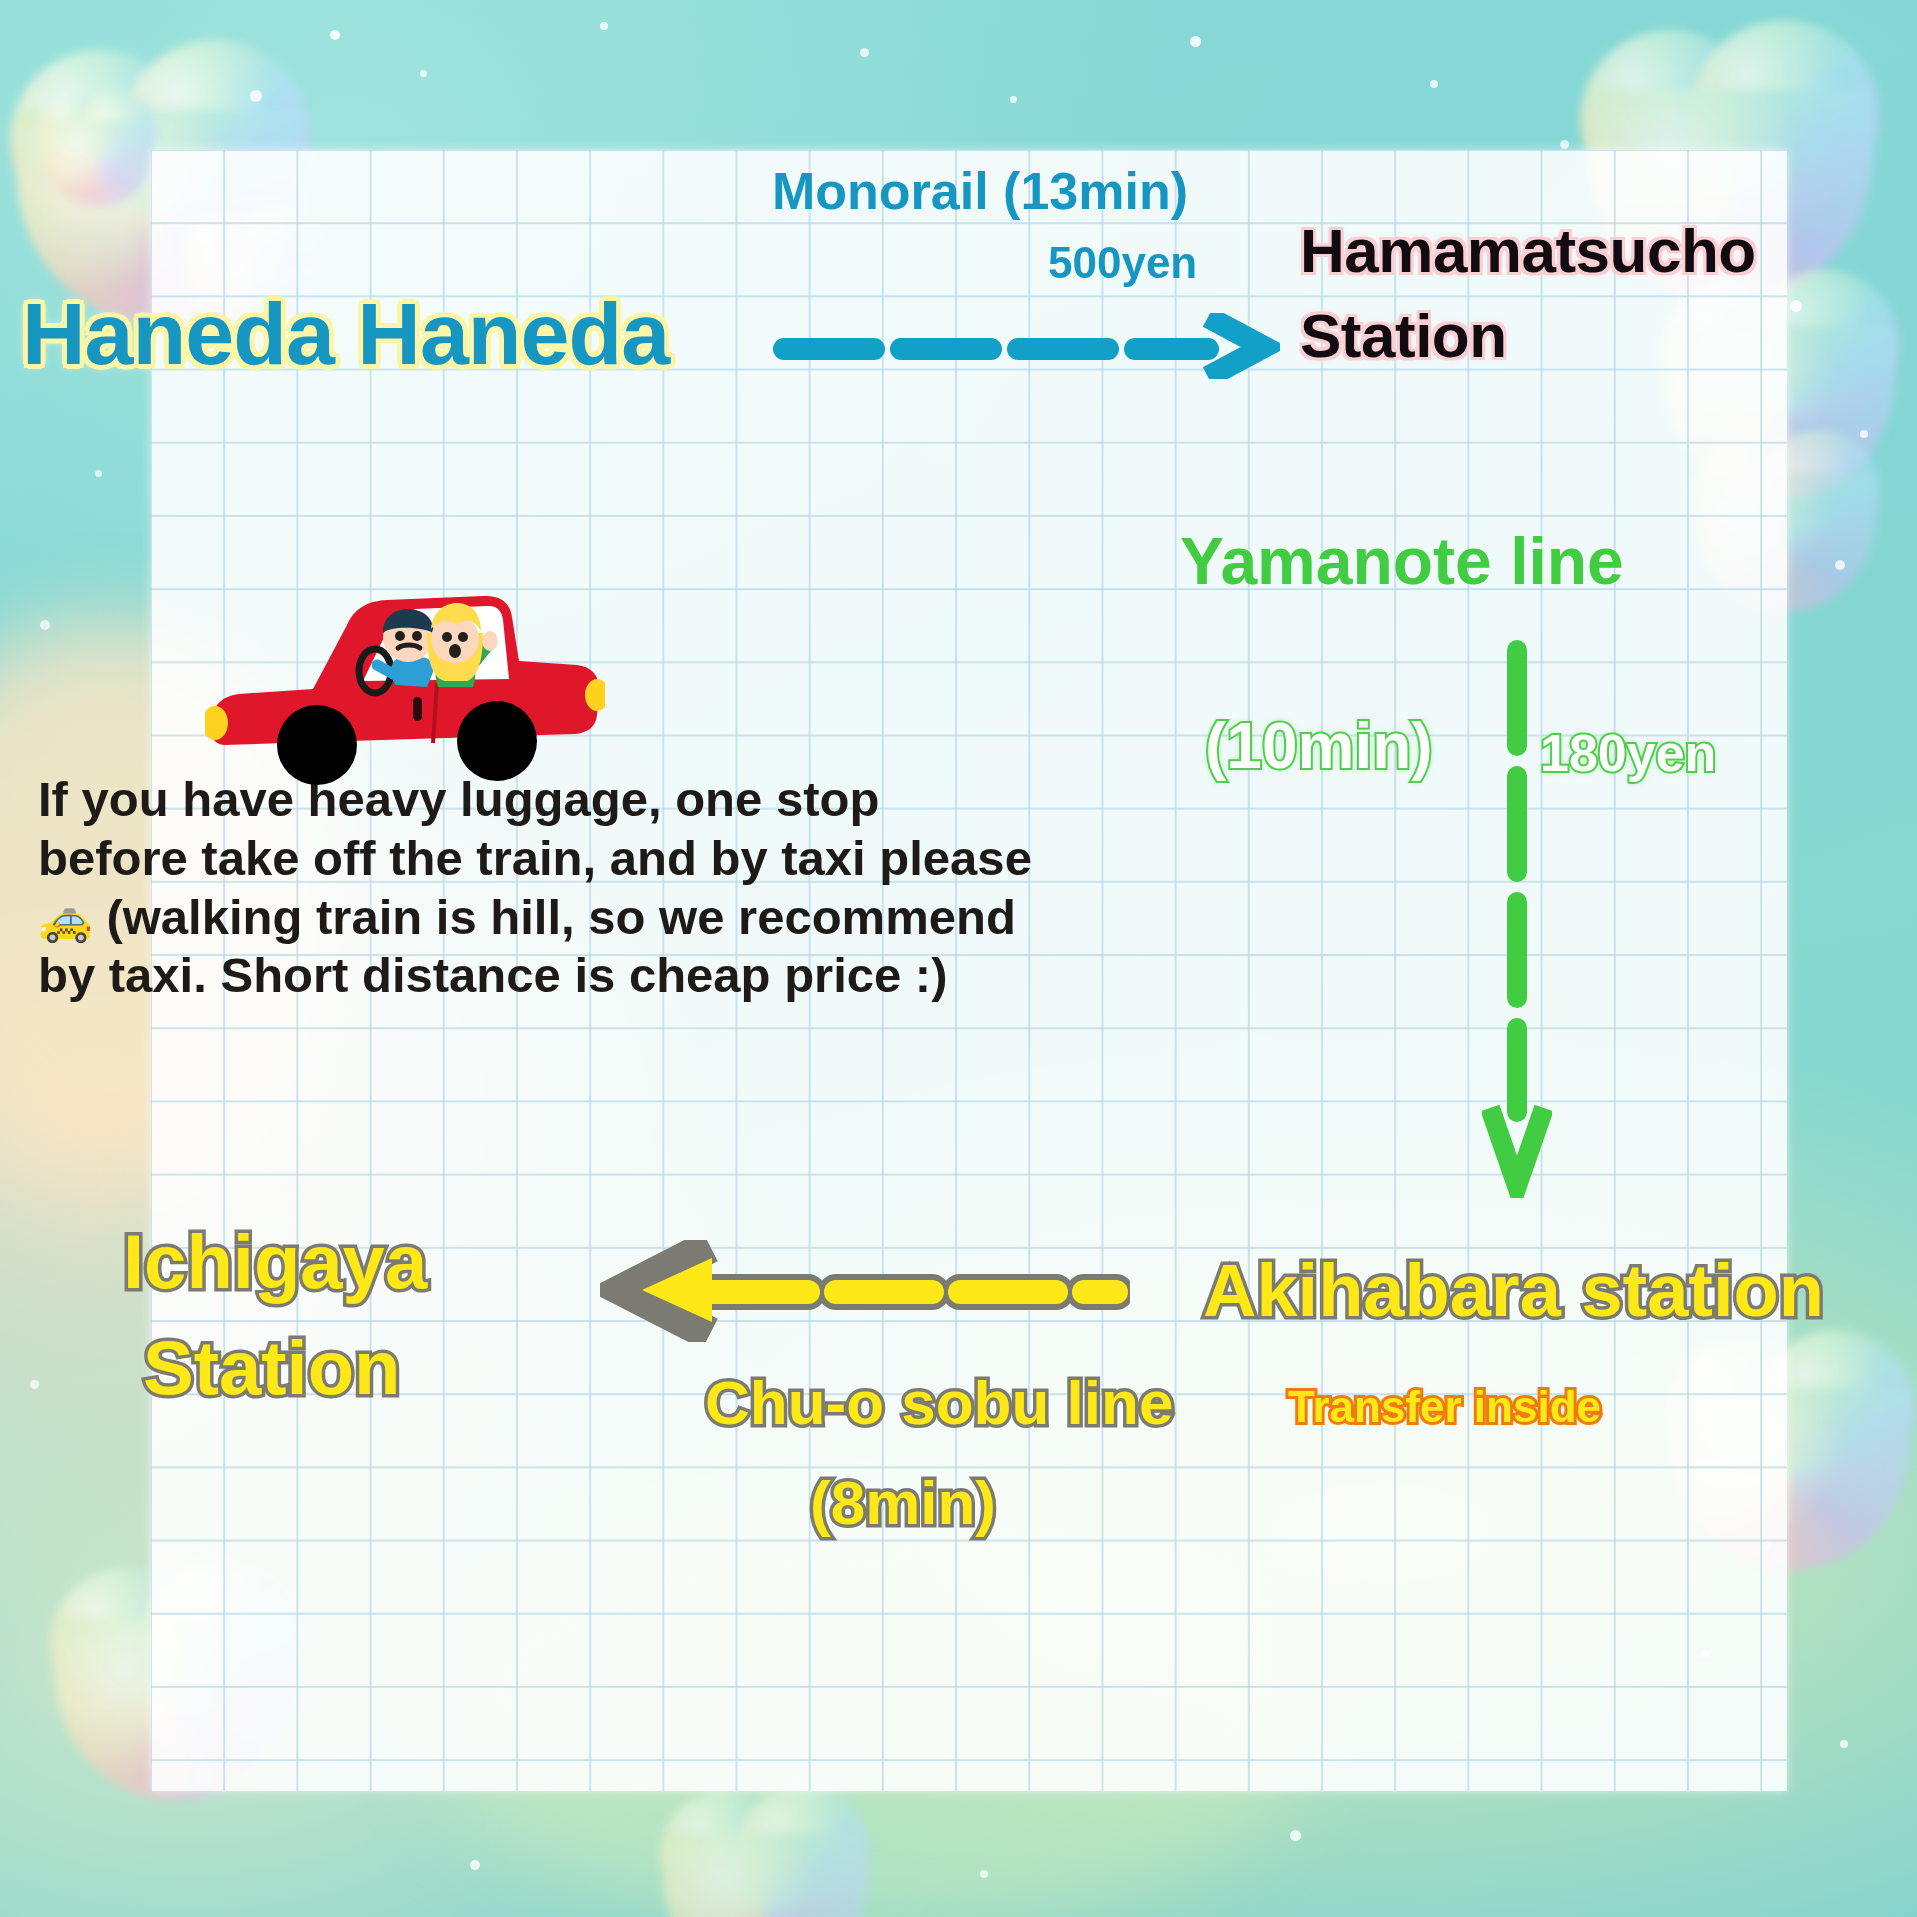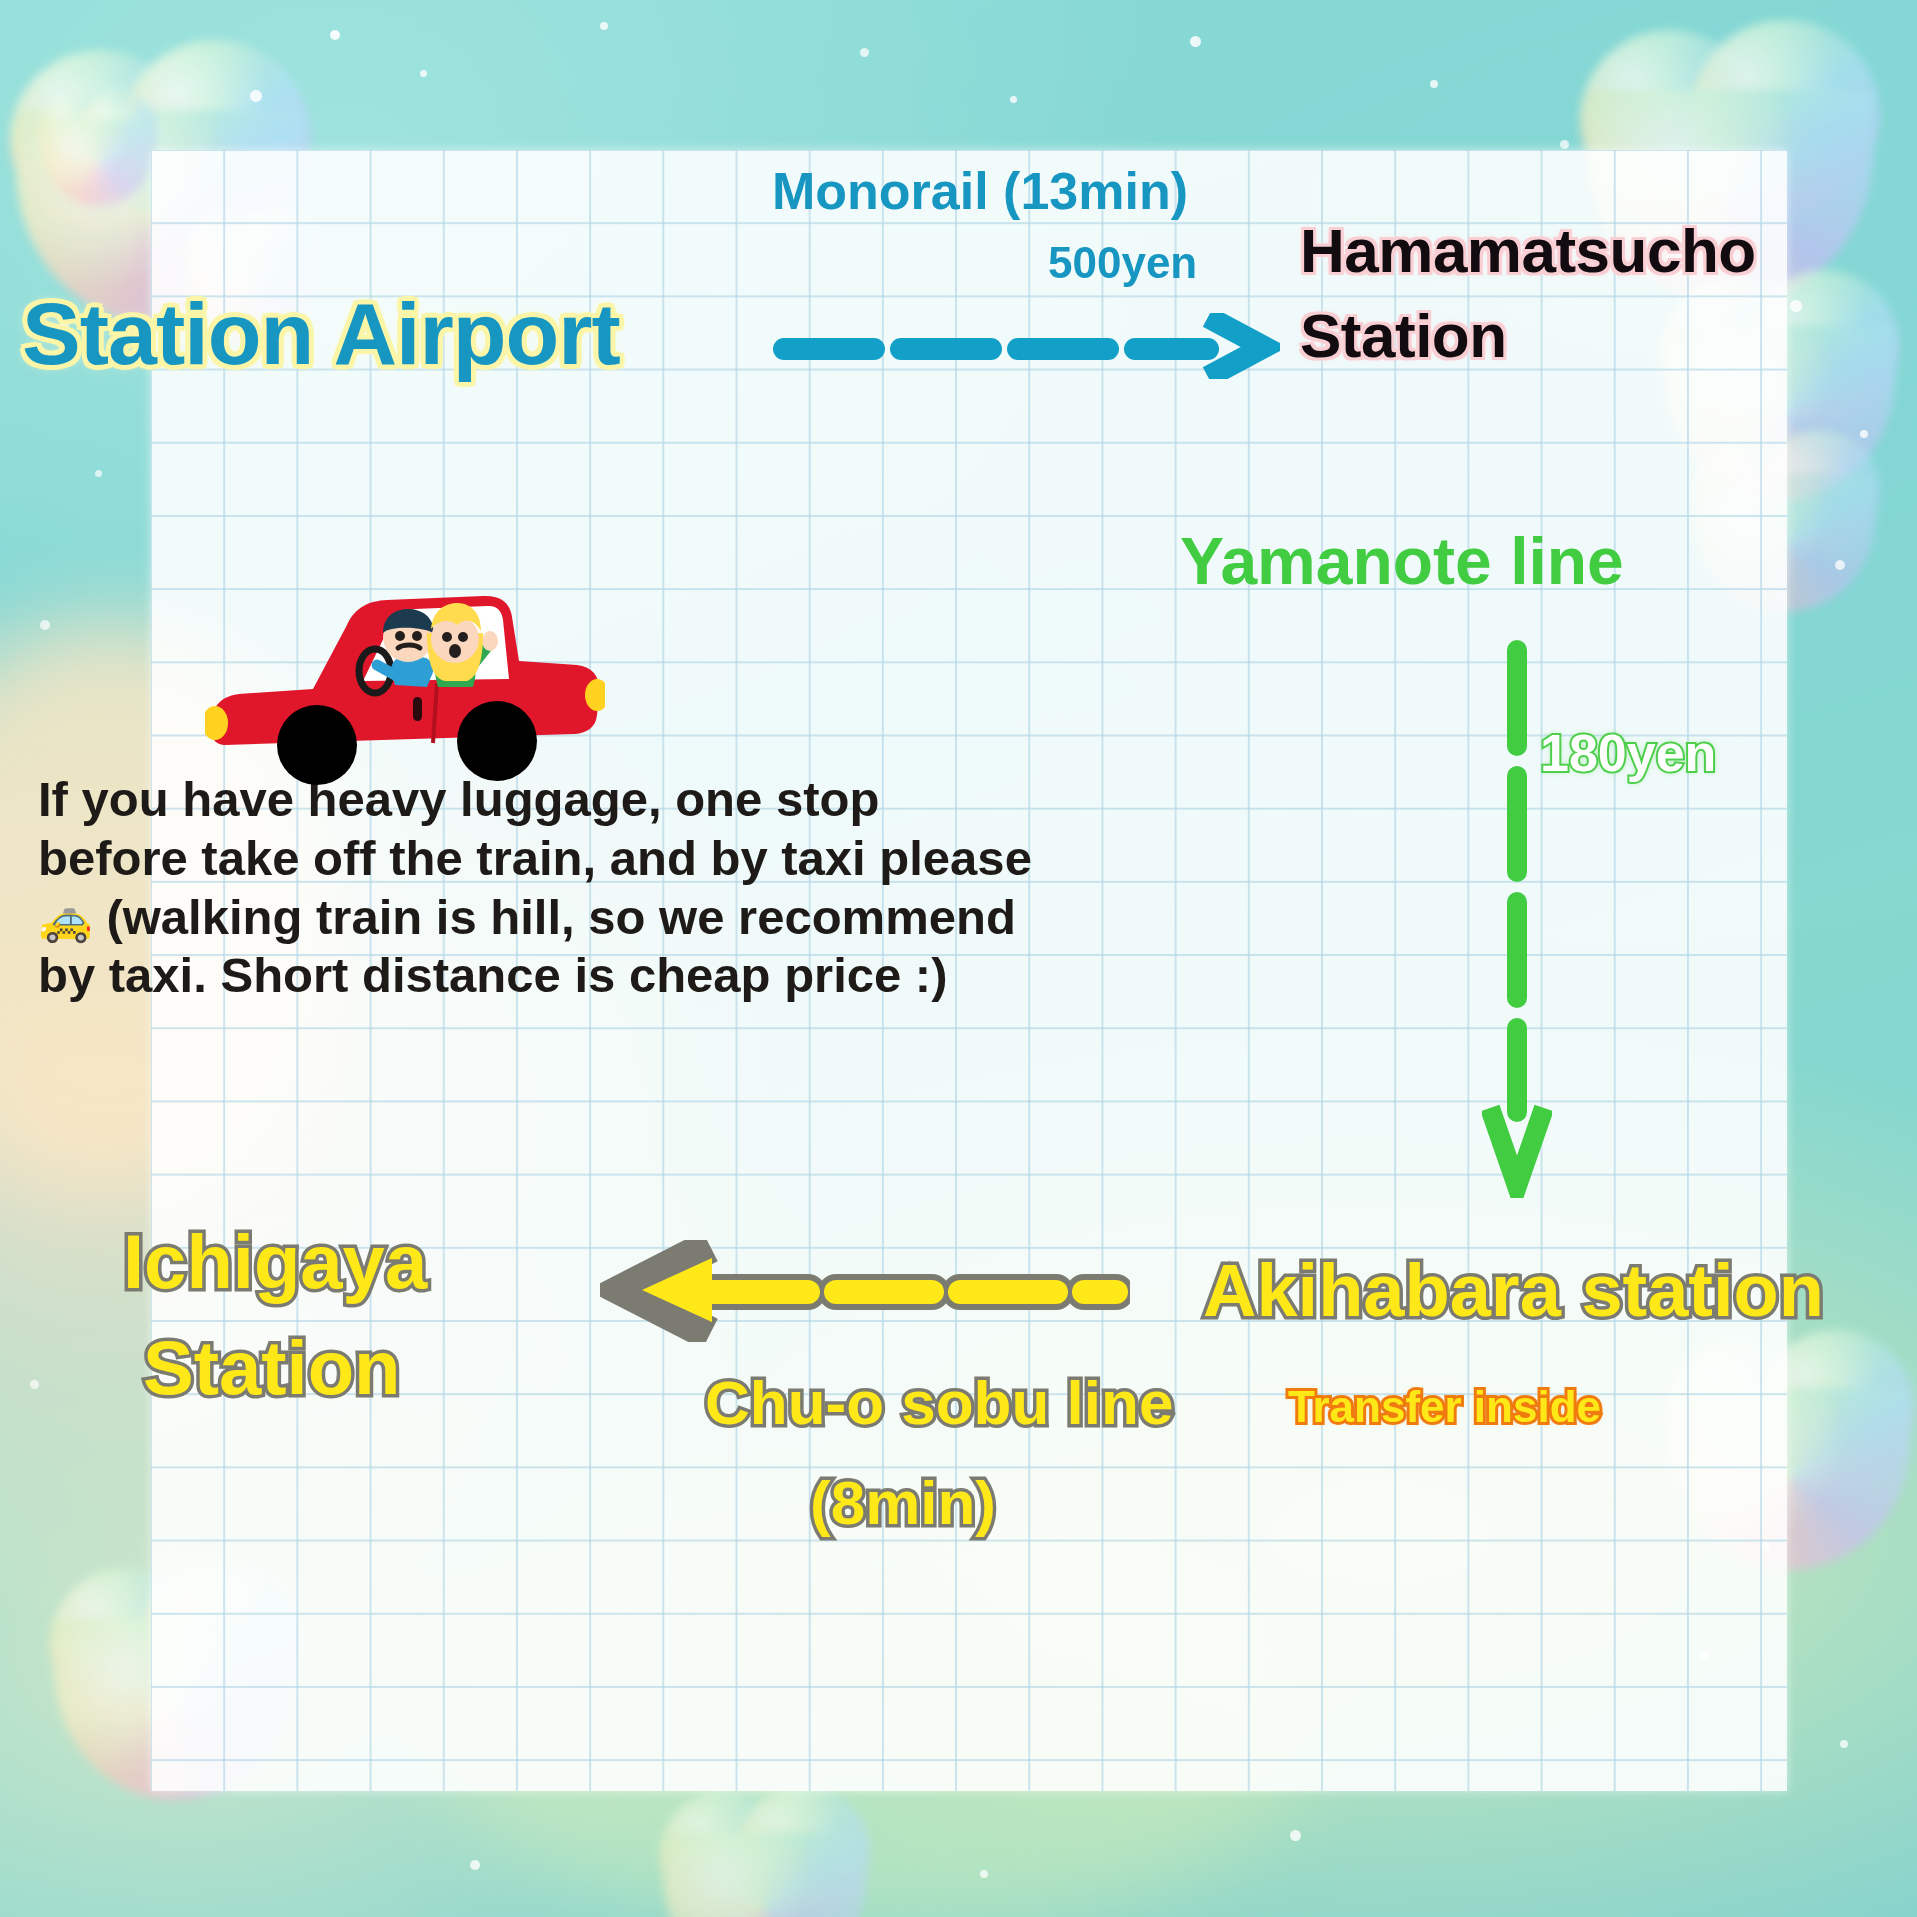--- a/index.html
+++ b/index.html
@@ -251,38 +251,39 @@
   <div class="spark" style="left:1760px;top:1540px;width:10px;height:10px;opacity:.7"></div>
 </div>
 
 <div id="paper"></div>
 
 <div id="content">
 
   <div class="t" id="monorail">Monorail (13min)</div>
   <div class="t" id="yen500">500yen</div>
 
-  <div class="t" id="haneda">Station Airport</div>
+  <div class="t" id="haneda">Haneda Haneda</div>
 
   <svg id="blue-arrow" viewBox="0 0 512 66">
     <g stroke="#13a0c8" stroke-width="22" stroke-linecap="round">
       <line x1="16" y1="36" x2="106" y2="36"></line>
       <line x1="133" y1="36" x2="223" y2="36"></line>
       <line x1="250" y1="36" x2="340" y2="36"></line>
       <line x1="367" y1="36" x2="440" y2="36"></line>
     </g>
     <polyline points="440,4 496,34 440,64" fill="none" stroke="#13a0c8" stroke-width="22" stroke-linejoin="miter" stroke-linecap="butt"></polyline>
   </svg>
 
   <div class="t" id="hama">
     <span>Hamamatsucho</span>
     <span class="l2">Station</span>
   </div>
 
   <div class="t" id="yamanote">Yamanote line</div>
+  <div class="t outline-green" id="tenmin">(10min)</div>
   <div class="t outline-green" id="yen180">180yen</div>
 
   <svg id="green-arrow" viewBox="0 0 70 560">
     <g stroke="#41cc42" stroke-width="20" stroke-linecap="round">
       <line x1="35" y1="12" x2="35" y2="108"></line>
       <line x1="35" y1="138" x2="35" y2="234"></line>
       <line x1="35" y1="264" x2="35" y2="360"></line>
       <line x1="35" y1="390" x2="35" y2="474"></line>
     </g>
     <polyline points="8,470 35,548 62,470" fill="none" stroke="#41cc42" stroke-width="20" stroke-linejoin="miter" stroke-linecap="butt"></polyline>

